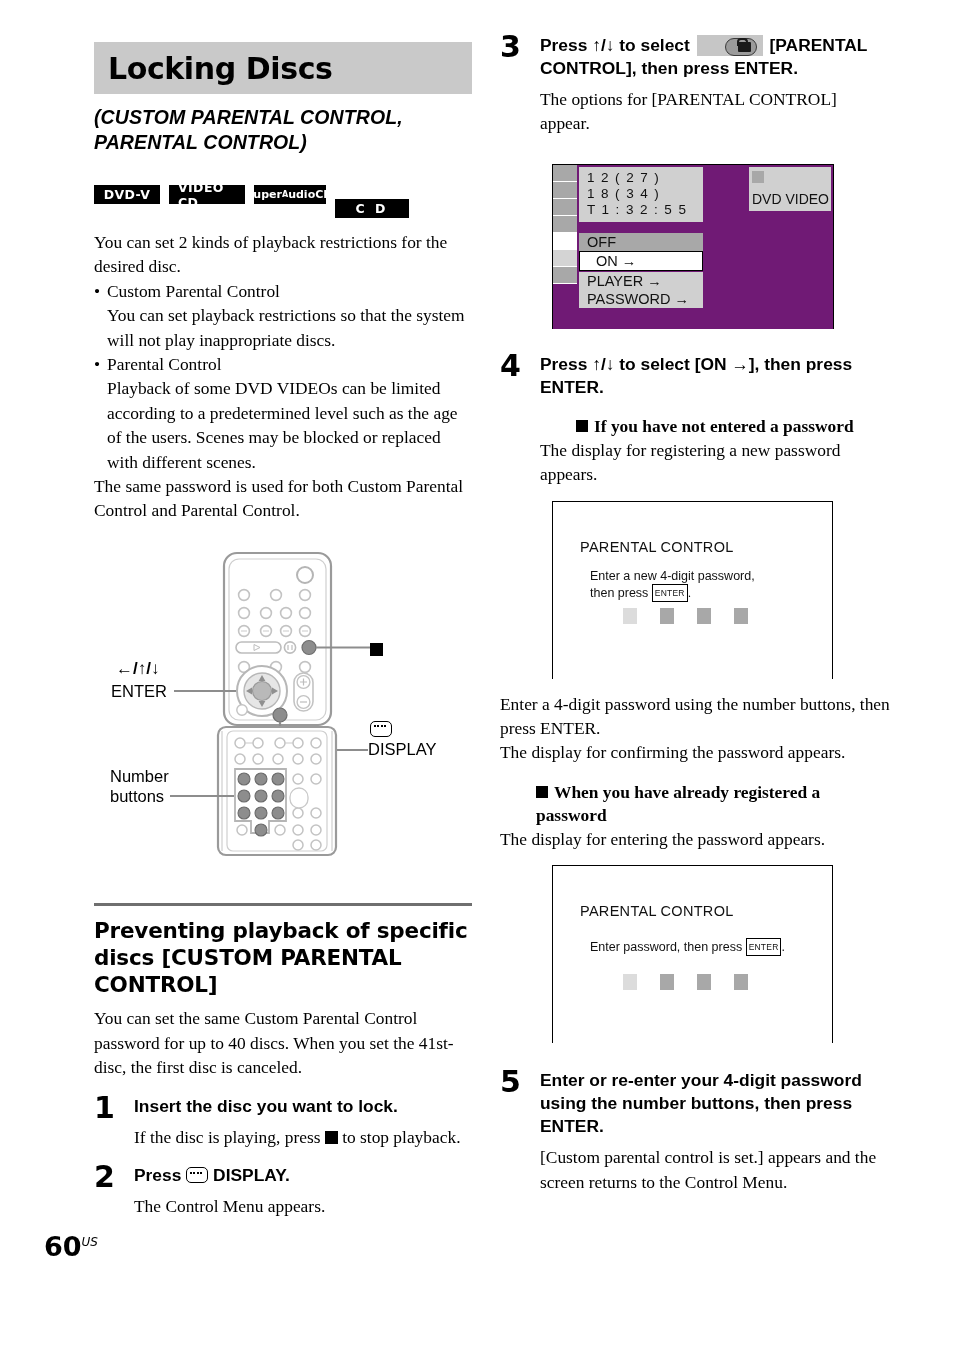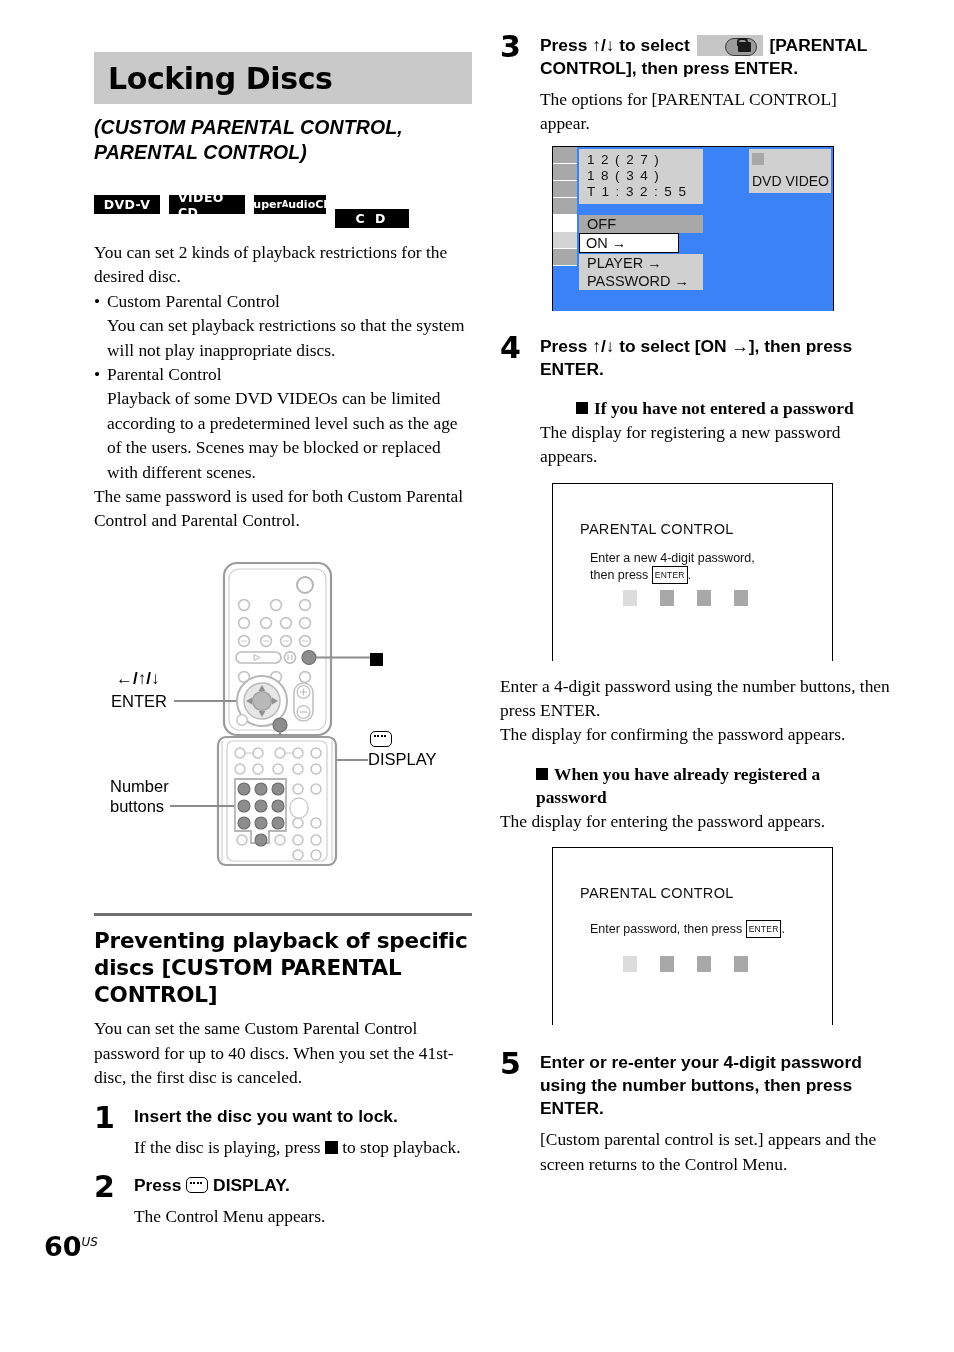--- a/index.html
+++ b/index.html
@@ -4,21 +4,21 @@
 <style>
   html,body{margin:0;padding:0;}
   body{
     width:954px;height:1352px;background:#ffffff;
     font-family:"Liberation Serif", serif;
     position:relative;overflow:hidden;
   }
   .page{position:absolute;inset:0;}
 
   
-  .col-left{position:absolute;left:94px;top:52px;width:378px;}
+  .col-left{position:absolute;left:94px;top:42px;width:378px;}
   .col-right{position:absolute;left:500px;top:34px;width:390px;}
 
   
   .title-bar{
     background:#c9c9c9;height:52px;width:378px;
     display:flex;align-items:center;
   }
   .title-bar h1{
     margin:0;padding:0 0 0 14px;
     font-family:"DejaVu Sans", sans-serif;
@@ -105,23 +105,23 @@
 
   
   .sq-head{
     font-family:Liberation Serif, serif;font-weight:bold;
     font-size:17.4px;line-height:23px;color:#000;margin:16px 0 0 0;padding-left:36px;
   }
   .sq-head .sq{display:inline-block;width:12px;height:12px;background:#000;margin-right:6px;}
 
   
   .osd{
-    position:relative;width:282px;height:165px;margin:10px 0 0 52px;
+    position:relative;width:282px;height:165px;margin:28px 0 0 52px;
     border-left:1.6px solid #000;border-top:1.6px solid #000;
-    border-right:1.6px solid #000;box-sizing:border-box;background:#3b82f6;
+    border-right:1.6px solid #000;box-sizing:border-box;background:#701a75;
   }
   .osd-iconcol{position:absolute;left:0;top:0;width:24px;}
   .osd-iconcol i{display:block;height:16px;background:#a8a8a8;border-bottom:1px solid #fff;}
   .osd-iconcol i.lite{background:#d4d4d4;}
   .osd-iconcol i.blank{background:#fff;}
   .osd-info{
     position:absolute;left:26px;top:2px;width:124px;background:#d0d0d0;
     font-family:"Liberation Sans", sans-serif;font-size:13.5px;line-height:16px;
     letter-spacing:1.4px;color:#111;padding:3px 4px 4px 8px;box-sizing:border-box;
   }
@@ -132,21 +132,21 @@
   .osd-disc span{
     position:absolute;left:3px;bottom:4px;
     font-family:"Liberation Sans", sans-serif;font-size:14px;color:#111;
   }
   .osd-opt{
     position:absolute;left:26px;
     font-family:"Liberation Sans", sans-serif;font-size:14.5px;color:#111;
     padding:1px 0 1px 8px;box-sizing:border-box;
   }
   .osd-opt.off{top:68px;width:124px;background:#a8a8a8;}
-  .osd-opt.on{top:86px;width:100px;background:#fff;border:1.4px solid #000;padding-left:6px;}
+  .osd-opt.on{top:86px;width:124px;background:#fff;border:1.4px solid #000;padding-left:16px;}
   .osd-opt.player{top:107px;width:124px;background:#d0d0d0;}
   .osd-opt.password{top:125px;width:124px;background:#d0d0d0;}
 
   
   .pcdlg{
     position:relative;width:281px;height:178px;margin:14px 0 0 52px;
     border:1.7px solid #000;border-bottom:none;box-sizing:border-box;background:#fff;
   }
   .pcdlg .pc-title{
     position:absolute;left:27px;top:37px;

